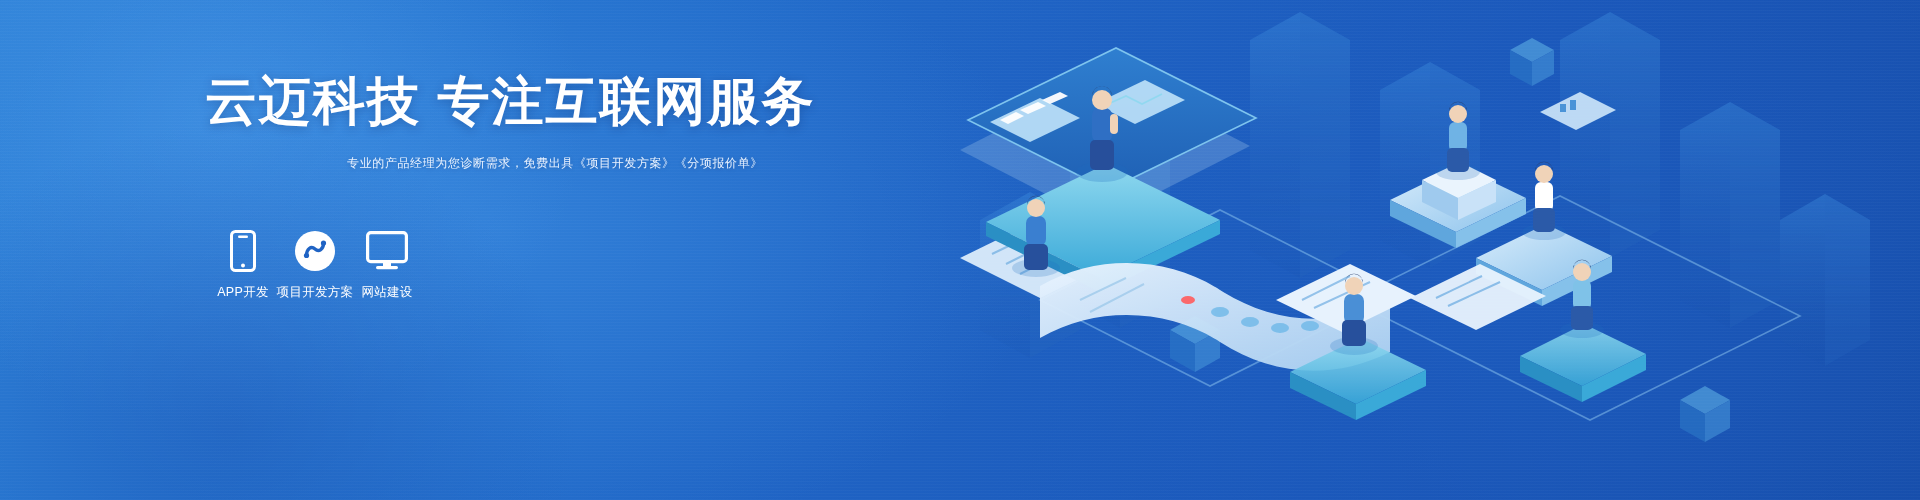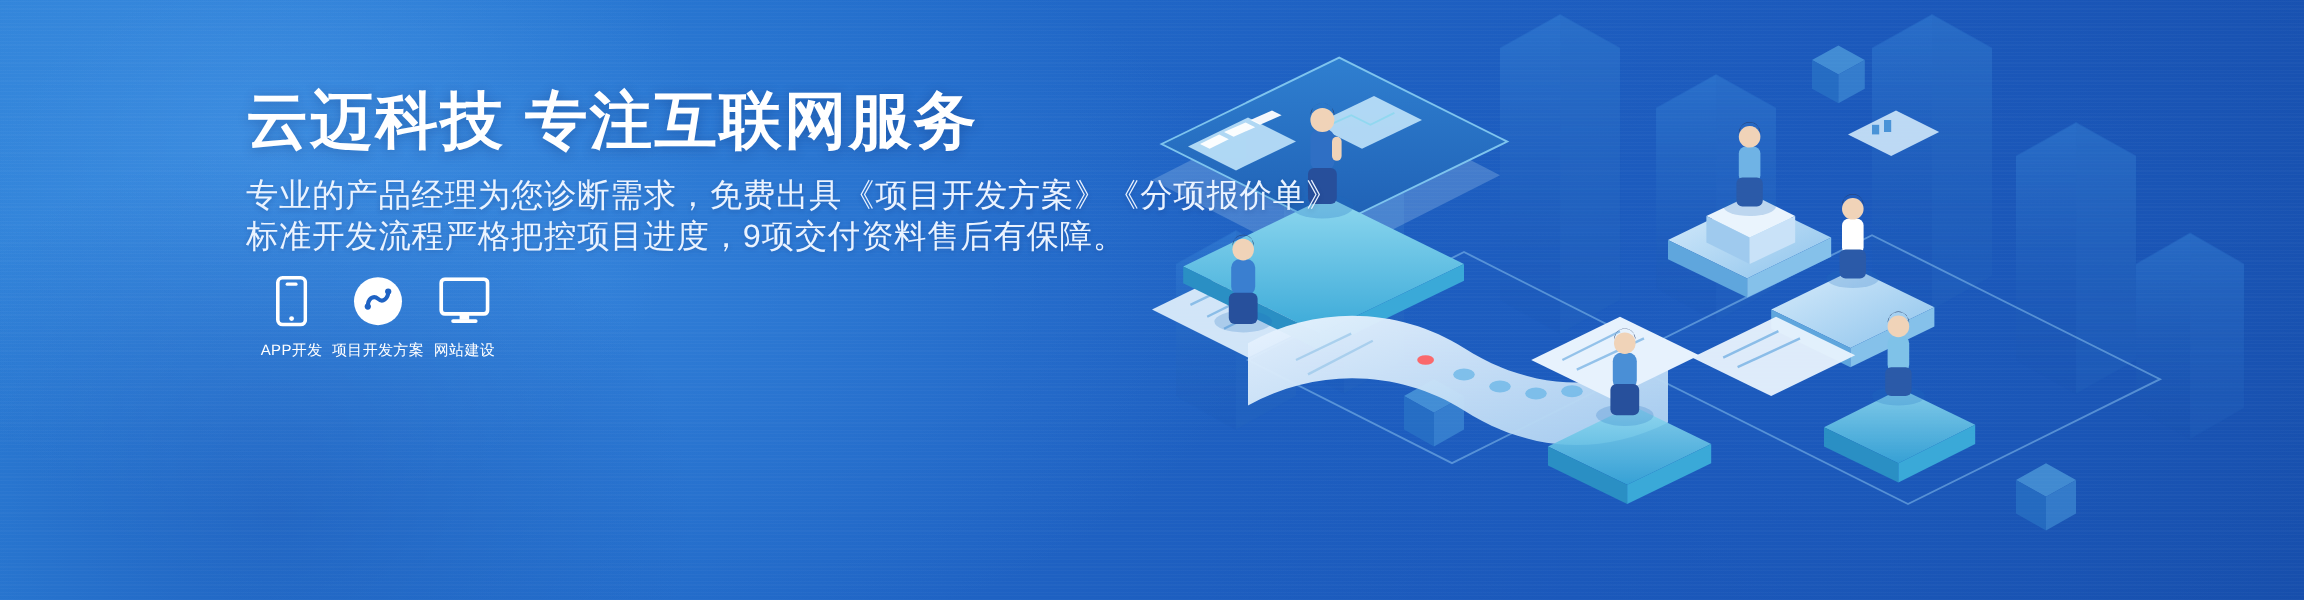--- a/index.html
+++ b/index.html
@@ -52,26 +52,27 @@
     line-height: 1.15;
     white-space: nowrap;
     text-shadow: 0 2px 10px rgba(0,30,90,0.28);
   }
   .sub {
     position: absolute;
     left: 0; top: 146px;
     width: 700px;
   }
   .sub-line {
-    font-size: 27px;
+    font-size: 12px;
     color: #eaf3ff;
     line-height: 34px;
     letter-spacing: 0.6px;
     white-space: nowrap;
     text-shadow: 0 1px 4px rgba(0,30,90,0.22);
+    text-align: center;
   }
   
   .icons {
     position: absolute;
     left: 2px; top: 228px;
     display: flex;
     align-items: center;
   }
   .icon-item {
     width: 72px;
@@ -332,21 +333,20 @@
       </g>
     </svg>
   </div>
 
   <div class="content">
 
     <div class="headline">云迈科技 专注互联网服务</div>
 
     <div class="sub">
       <div class="sub-line">专业的产品经理为您诊断需求，免费出具《项目开发方案》《分项报价单》</div>
-      <div class="sub-line">标准开发流程严格把控项目进度，9项交付资料售后有保障。</div>
     </div>
 
     <div class="icons">
 
       <div class="icon-item">
         <span class="icon-glyph">
           <svg width="26" height="42" viewBox="0 0 26 42">
             <rect x="1.5" y="1.5" width="23" height="39" rx="4" ry="4" fill="none" stroke="#ffffff" stroke-width="3"></rect>
             <rect x="8" y="5.5" width="10" height="2.6" rx="1.3" fill="#ffffff"></rect>
             <circle cx="13" cy="35.5" r="2" fill="#ffffff"></circle>

